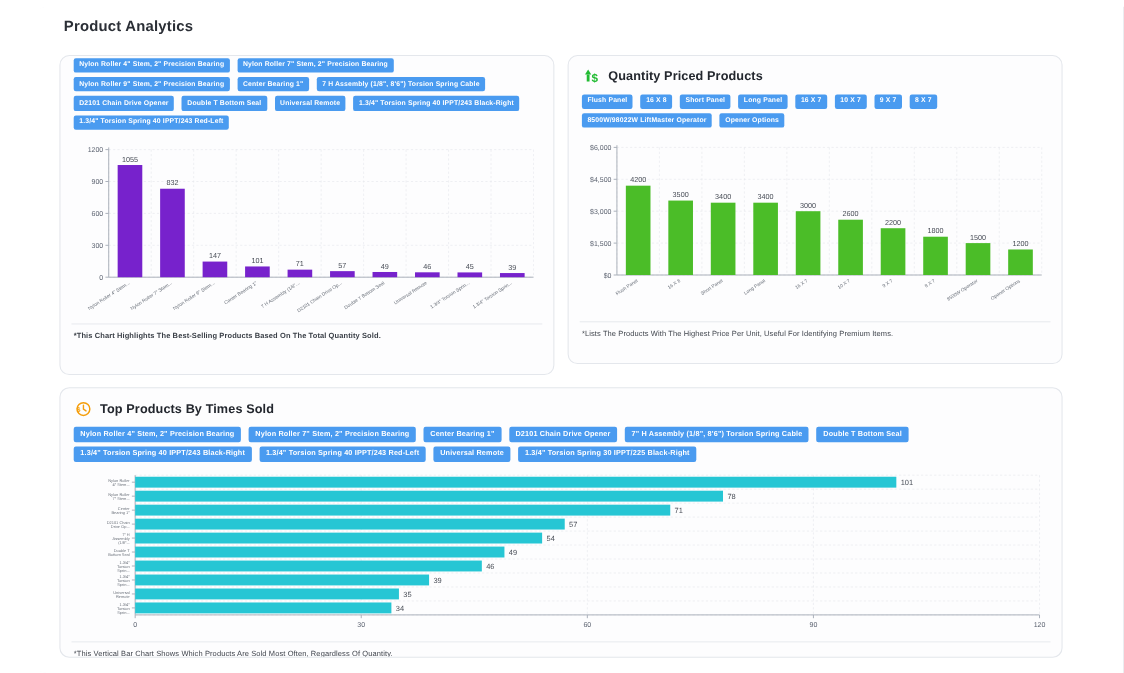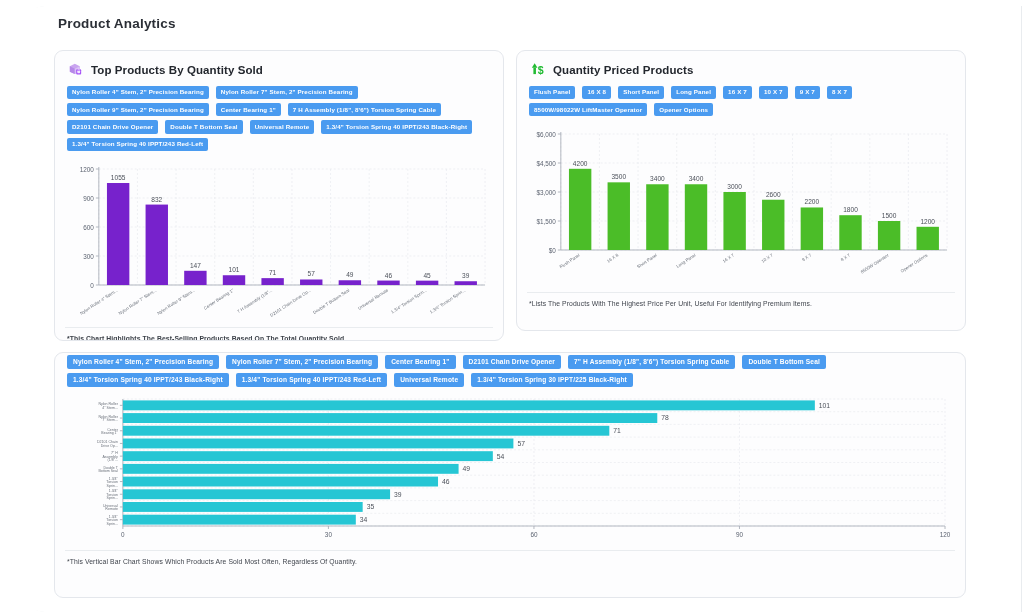--- a/index.html
+++ b/index.html
@@ -97,31 +97,20 @@
 </head>
 <body>
 
 <div class="app-shell">
 
   <div class="page-title">Product Analytics</div>
 
   <div class="page-body">
 
     <div class="card" id="card-qty">
-      <div class="card-head">
-        <svg class="card-icon" viewBox="0 0 24 24">
-          <path d="M4 7.5 11 4l7 3.5V15l-7 3.5L4 15z" fill="#c9a4ef"></path>
-          <path d="M4 7.5 11 11v7.5L4 15z" fill="#b688e8"></path>
-          <path d="M11 11 18 7.5V15l-7 3.5z" fill="#d9c1f5"></path>
-          <rect x="13" y="11.5" width="7" height="7.5" rx="1.4" fill="#a855f7"></rect>
-          <rect x="14.6" y="13.6" width="3.8" height="3.6" rx="0.8" fill="#f3e8ff"></rect>
-          <path d="M15.4 13.6v-1a1.1 1.1 0 0 1 2.2 0v1" fill="none" stroke="#f3e8ff" stroke-width="0.9"></path>
-        </svg>
-        <div class="card-title">Top Products By Quantity Sold</div>
-      </div>
       <div class="legend" id="legend-quantity">
           <span class="badge">Nylon Roller 4" Stem, 2" Precision Bearing</span>
           <span class="badge">Nylon Roller 7" Stem, 2" Precision Bearing</span>
           <span class="badge">Nylon Roller 9" Stem, 2" Precision Bearing</span>
           <span class="badge">Center Bearing 1"</span>
           <span class="badge">7 H Assembly (1/8", 8'6") Torsion Spring Cable</span>
           <span class="badge">D2101 Chain Drive Opener</span>
           <span class="badge">Double T Bottom Seal</span>
           <span class="badge">Universal Remote</span>
           <span class="badge">1.3/4" Torsion Spring 40 IPPT/243 Black-Right</span>
@@ -272,20 +261,28 @@
             <text x="363.79999999999995" y="132" text-anchor="end" font-size="4.4" fill="#6a707a" transform="rotate(-33 363.79999999999995 132)">8500W Operator</text>
             <rect x="391.34799999999996" y="102.8" width="22.503999999999998" height="23.200000000000003" fill="#4bbd28"></rect>
             <text x="402.59999999999997" y="99.8" text-anchor="middle" font-size="6.6" fill="#4a4f58">1200</text>
             <text x="402.59999999999997" y="132" text-anchor="end" font-size="4.4" fill="#6a707a" transform="rotate(-33 402.59999999999997 132)">Opener Options</text>
           </svg>
       </div>
       <div class="foot light">*Lists The Products With The Highest Price Per Unit, Useful For Identifying Premium Items.</div>
     </div>
 
     <div class="card" id="card-times">
+      <div class="card-head">
+        <svg class="card-icon" viewBox="0 0 24 24">
+          <circle cx="12.5" cy="12.5" r="8.2" fill="none" stroke="#f59e0b" stroke-width="1.9"></circle>
+          <path d="M12.5 7.6v5.1l3.3 2.2" fill="none" stroke="#f59e0b" stroke-width="1.8" stroke-linecap="round"></path>
+          <text x="6.2" y="16" text-anchor="middle" font-size="9" font-weight="700" fill="#f59e0b">$</text>
+        </svg>
+        <div class="card-title">Top Products By Times Sold</div>
+      </div>
       <div class="legend legend-wide" id="legend-times">
           <span class="badge">Nylon Roller 4" Stem, 2" Precision Bearing</span>
           <span class="badge">Nylon Roller 7" Stem, 2" Precision Bearing</span>
           <span class="badge">Center Bearing 1"</span>
           <span class="badge">D2101 Chain Drive Opener</span>
           <span class="badge">7" H Assembly (1/8", 8'6") Torsion Spring Cable</span>
           <span class="badge">Double T Bottom Seal</span>
           <span class="badge">1.3/4" Torsion Spring 40 IPPT/243 Black-Right</span>
           <span class="badge">1.3/4" Torsion Spring 40 IPPT/243 Red-Left</span>
           <span class="badge">Universal Remote</span>

